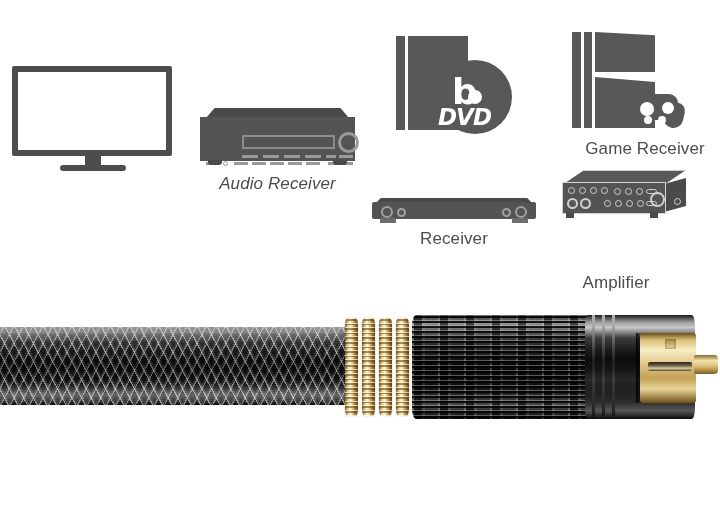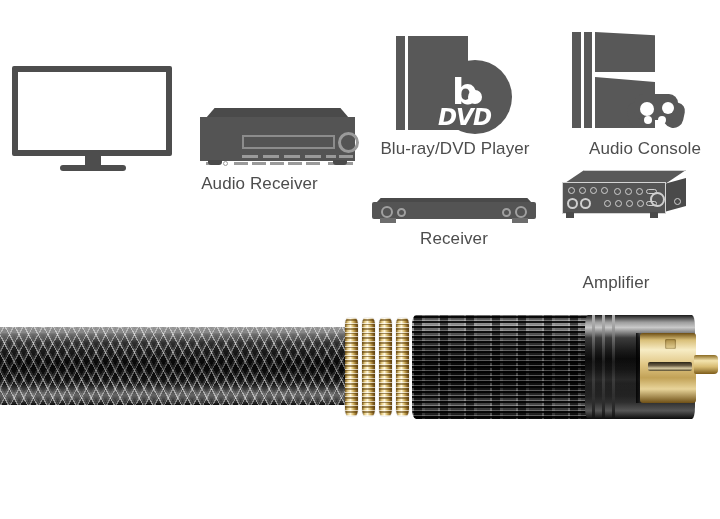--- a/index.html
+++ b/index.html
@@ -235,48 +235,47 @@
       <div class="rcv-dash" style="left:52px;top:45px;width:14px;"></div>
       <div class="rcv-dash" style="left:70px;top:45px;width:14px;"></div>
       <div class="rcv-dash" style="left:88px;top:45px;width:14px;"></div>
       <div class="rcv-dash" style="left:106px;top:45px;width:14px;"></div>
       <div class="rcv-dash" style="left:128px;top:45px;width:12px;"></div>
       <div class="rcv-dash" style="left:143px;top:45px;width:10px;"></div>
     </div>
     <div class="rcv-foot" style="left:8px;"></div>
     <div class="rcv-foot" style="left:133px;"></div>
   </div>
-  <div class="dev-label" style="left:177px;top:174px;width:165px;">Audio Receiver</div>
+  <div class="dev-label" style="left:195px;top:174px;width:165px;font-style:italic;">Audio Receiver</div>
 
   <div class="dev" id="bluray">
     <div class="bd-disc"></div>
     <div class="bd-hole"></div>
     <div class="bd-spine"></div>
     <div class="bd-case"></div>
     <div class="bd-b">b</div>
     <div class="bd-dvd">DVD</div>
   </div>
-  <div class="dev-label" style="left:355px;top:139px;width:200px;">Blu-ray/DVD Player</div>
 
   <div class="dev" id="console">
     <div class="gc-slab-l"></div>
     <div class="gc-slab-l2"></div>
     <div class="gc-top"></div>
     <div class="gc-bot"></div>
     <div class="gc-pad">
       <div class="pad-grip l"></div>
       <div class="pad-grip r"></div>
       <div class="pad-body"></div>
       <div class="pad-dpad"></div>
       <div class="pad-btn" style="left:34px;top:14px;"></div>
       <div class="pad-stick" style="left:16px;top:28px;"></div>
       <div class="pad-stick" style="left:30px;top:28px;"></div>
     </div>
   </div>
-  <div class="dev-label" style="left:570px;top:139px;width:150px;">Audio Console</div>
+  <div class="dev-label" style="left:570px;top:139px;width:150px;">Game Receiver</div>
 
   <div class="dev" id="soundbar">
     <div class="sb-top"></div>
     <div class="sb-body"></div>
     <div class="sb-spk" style="left:9px;top:8px;width:12px;height:12px;"></div>
     <div class="sb-spk" style="left:25px;top:10px;width:9px;height:9px;"></div>
     <div class="sb-spk" style="left:130px;top:10px;width:9px;height:9px;"></div>
     <div class="sb-spk" style="left:143px;top:8px;width:12px;height:12px;"></div>
     <div class="sb-foot" style="left:8px;"></div>
     <div class="sb-foot" style="left:140px;"></div>

